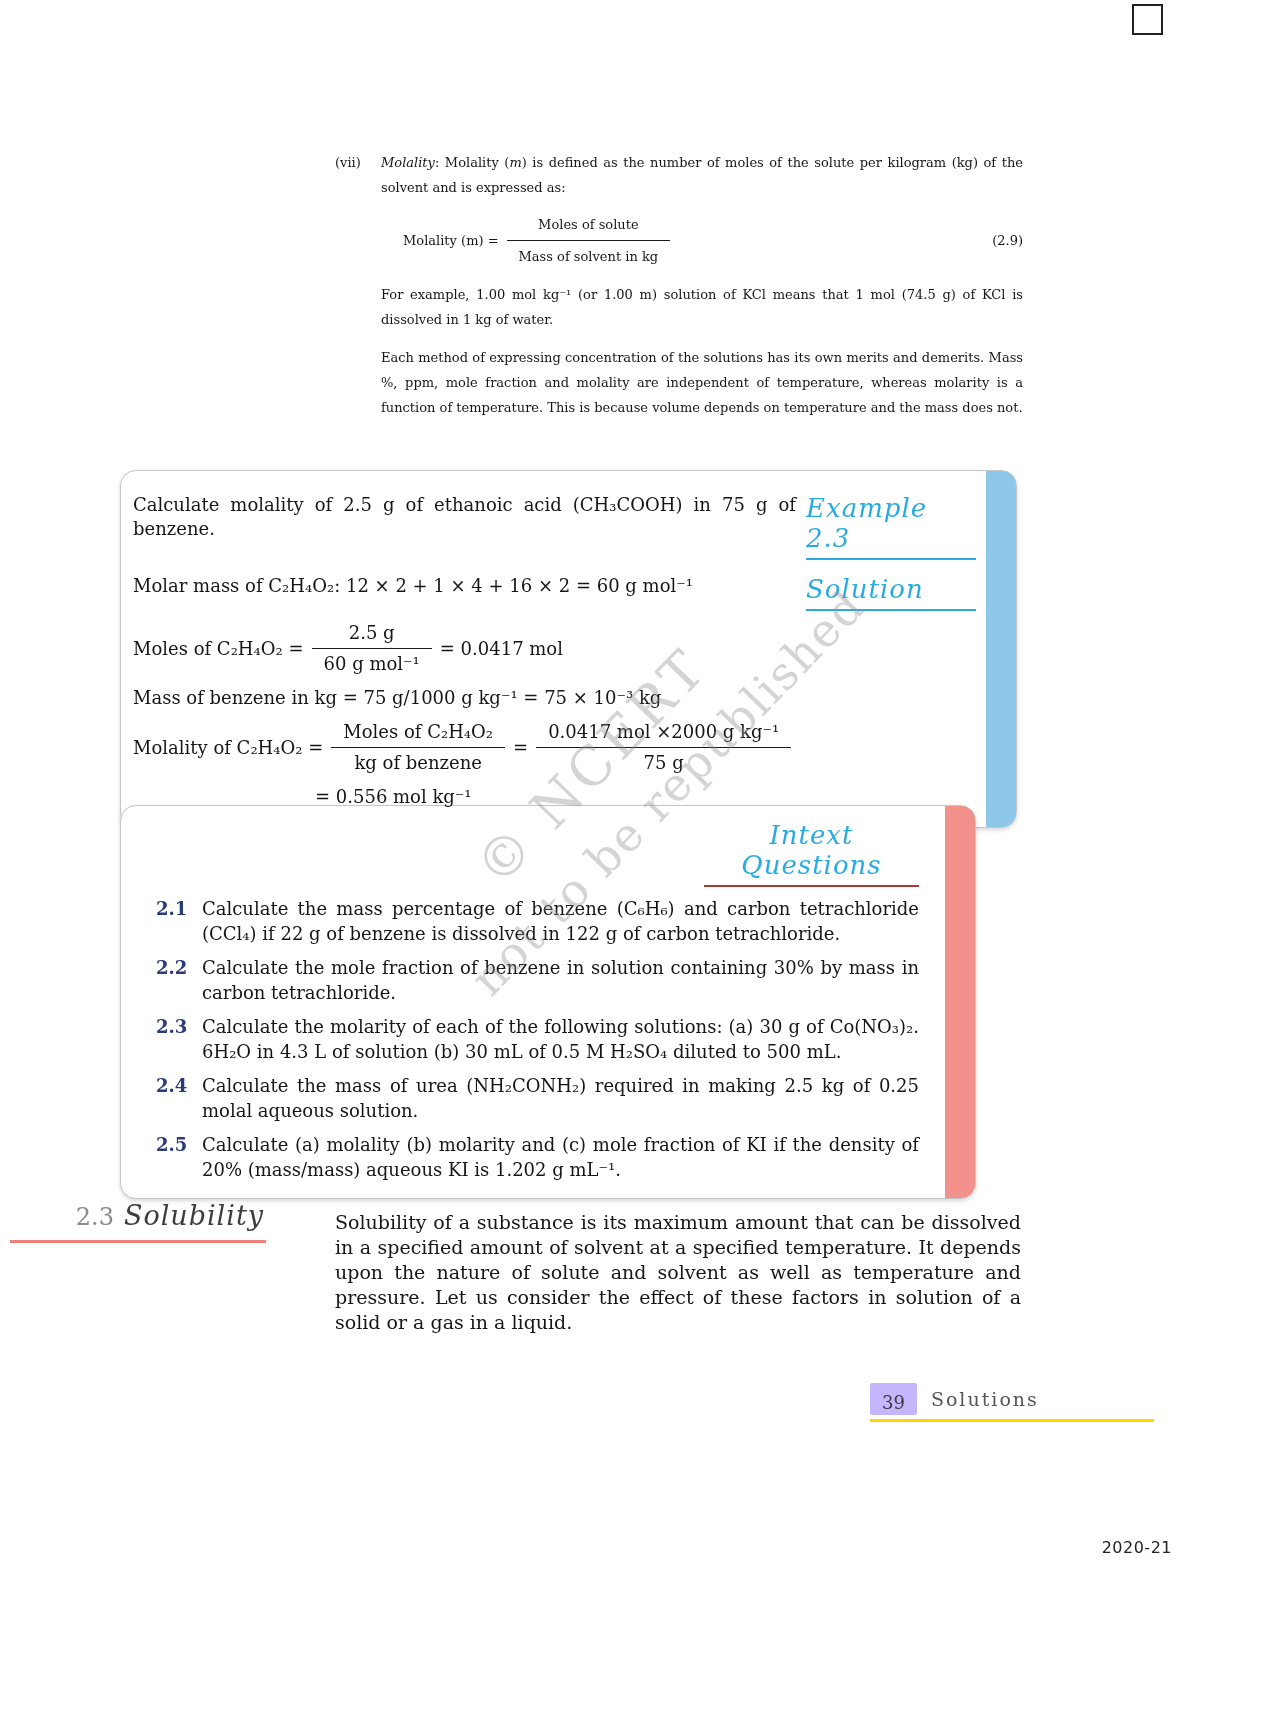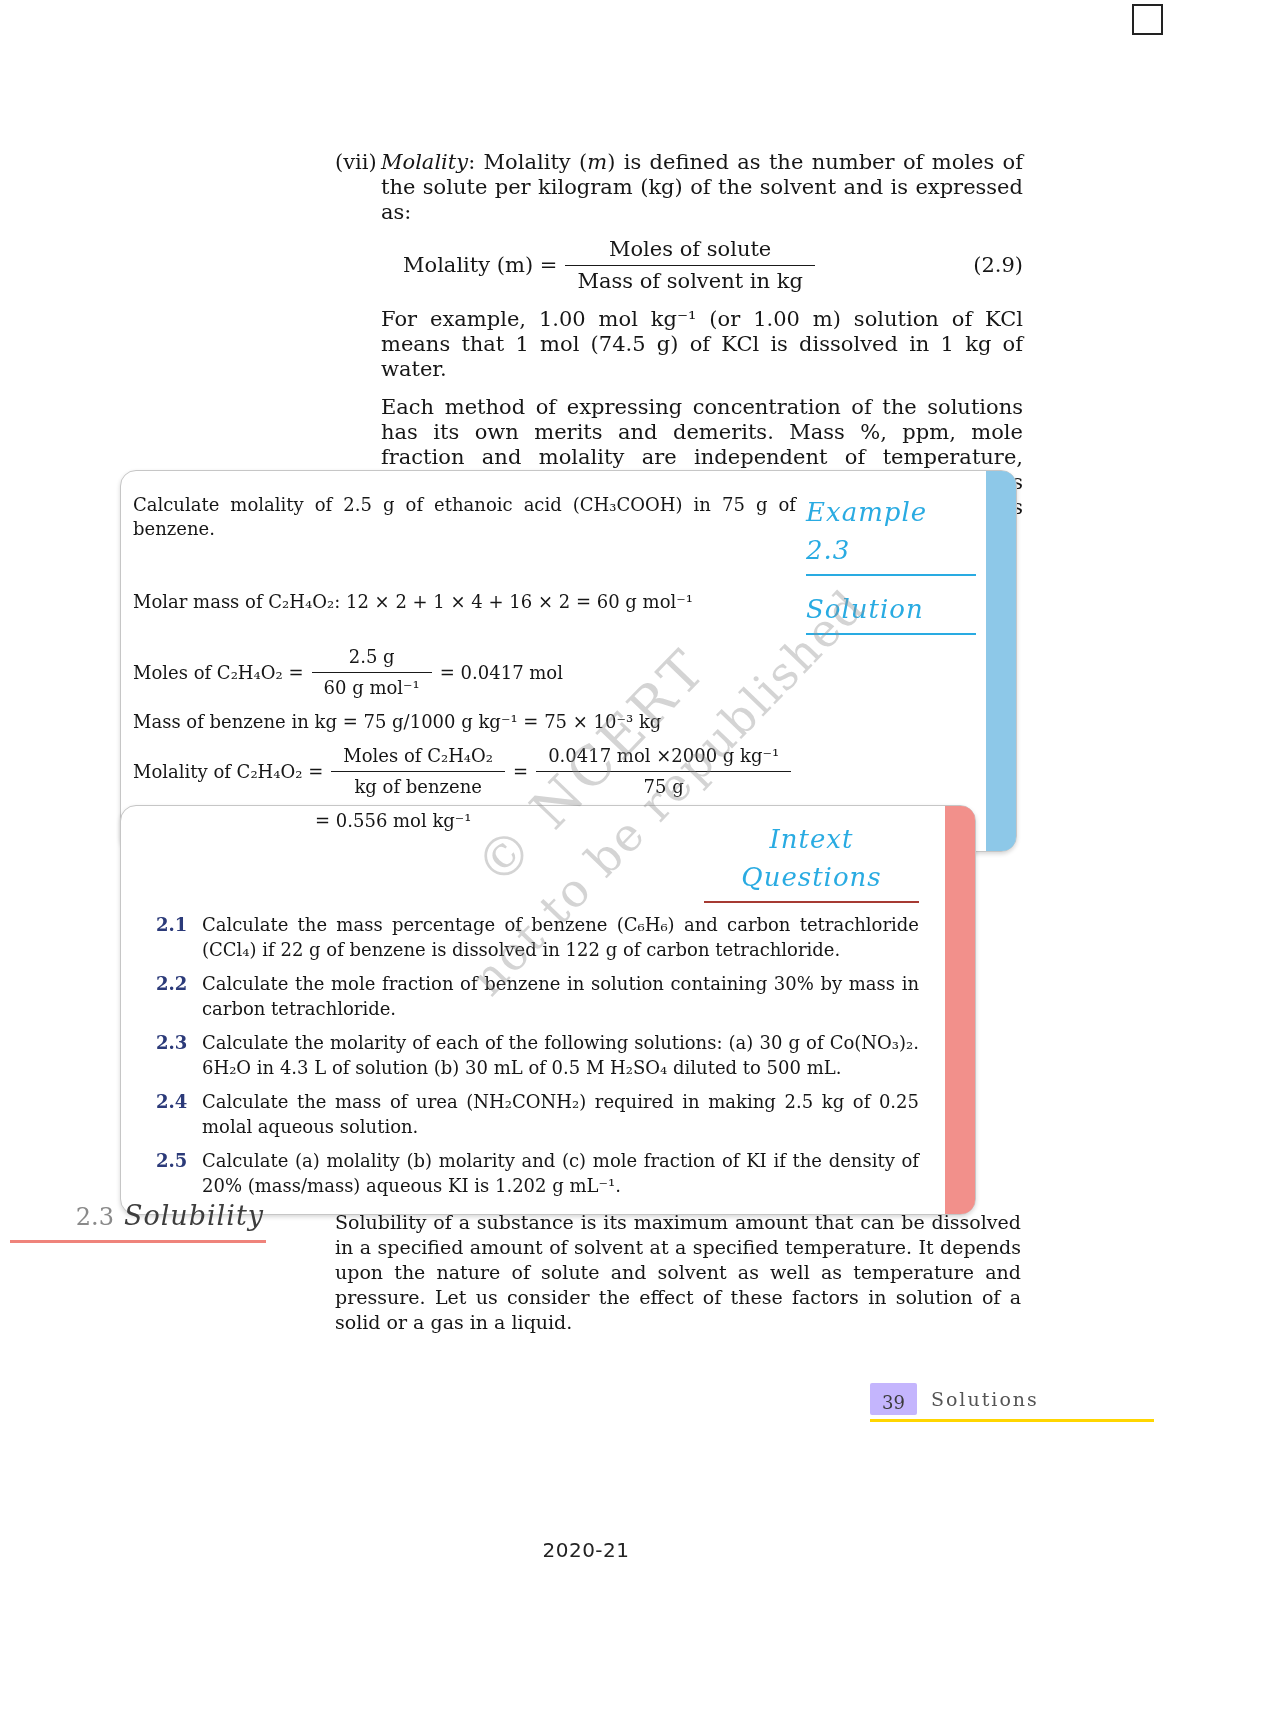--- a/index.html
+++ b/index.html
@@ -16,21 +16,21 @@
 
   
   .watermark { position:absolute; left:320px; top:700px; width:640px;
     transform:rotate(-46deg); color:#8f8f8f; opacity:.38; text-align:center;
     pointer-events:none; z-index:5; }
   .watermark .wm1 { font-size:54px; letter-spacing:4px; margin-left:-70px; }
   .watermark .wm2 { font-size:46px; letter-spacing:2px; margin-top:14px; }
 
   
   .intro { position:absolute; left:335px; top:150px; width:688px;
-    font-size:21px; line-height:25px; }
+    font-size:13px; line-height:25px; }
   .para-row { display:flex; }
   .marker { width:46px; flex:none; }
   .para { flex:1; text-align:justify; }
   .indent { margin-left:46px; margin-top:13px; }
 
   .equation { display:flex; align-items:center; margin:12px 0 2px 68px; }
   .frac { display:inline-flex; flex-direction:column; text-align:center; margin:0 8px; }
   .frac .num { padding:0 12px 3px; }
   .frac .den { border-top:1.6px solid #1a1a1a; padding:3px 12px 0; }
   .eq-num { margin-left:auto; }
@@ -43,21 +43,21 @@
   .strip.blue { background:#8DC8E8; }
   .strip.pink { background:#F2908B; }
 
   .example-box { left:120px; top:470px; width:897px; min-height:310px; }
   .ex-content { position:relative; z-index:2; padding:22px 40px 18px 12px;
     font-size:18px; line-height:24px; }
   .ex-row { display:flex; align-items:flex-start; }
   .ex-row + .ex-row { margin-top:14px; }
   .ex-problem, .ex-line { flex:1; text-align:justify; padding-right:10px; }
   .script-label { width:170px; flex:none; font-style:italic; color:#29ABE2;
-    font-size:26px; line-height:38px; border-bottom:2.5px solid #29ABE2;
+    font-size:26px; line-height:30px; border-bottom:2.5px solid #29ABE2;
     padding-bottom:5px; letter-spacing:1px; }
   .ex-eq { display:flex; align-items:center; margin-top:10px; }
   .ex-eq .frac:first-of-type { margin-left:4px; }
   .block-line { margin-top:10px; }
   .ex-result { margin:10px 0 0 182px; }
 
   .intext-box { left:120px; top:805px; width:856px; min-height:366px; }
   .it-content { position:relative; z-index:2; padding:14px 56px 16px 35px;
     font-size:18px; line-height:25px; }
   .intext-label { margin-left:auto; width:215px; text-align:center;
@@ -77,22 +77,22 @@
     font-size:19px; line-height:25px; text-align:justify; }
 
   
   .footer { position:absolute; left:870px; top:1383px; width:284px; }
   .footer-row { display:flex; align-items:center; }
   .pagenum { background:#c4b5fd; padding:9px 12px 2px; font-size:18px;
     color:#3a3a3a; border-radius:2px; }
   .chapter { margin-left:14px; font-size:19px; color:#555; letter-spacing:2px; }
   .footer-rule { height:3px; background:#FFD600; margin-top:4px; }
 
-  .year { position:absolute; left:0; top:1538px; width:1172px; text-align:center;
-    font-family:"DejaVu Sans","Liberation Sans",sans-serif; font-size:20px;
+  .year { position:absolute; left:0; top:1538px; width:1172px; text-align:right;
+    font-family:"DejaVu Sans","Liberation Sans",sans-serif; font-size:16px;
     color:#222; letter-spacing:.5px; }
 </style>
 </head>
 <body>
 
 <div class="page">
 
   <div class="corner-mark"></div>
 
   <div class="watermark">

